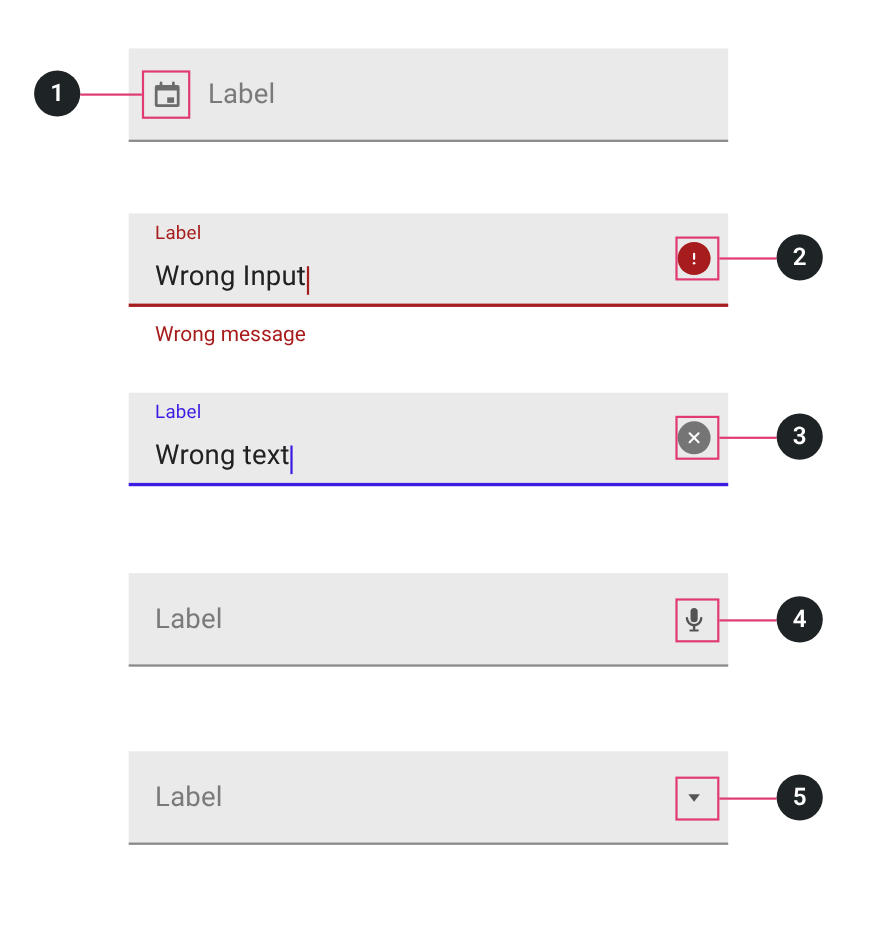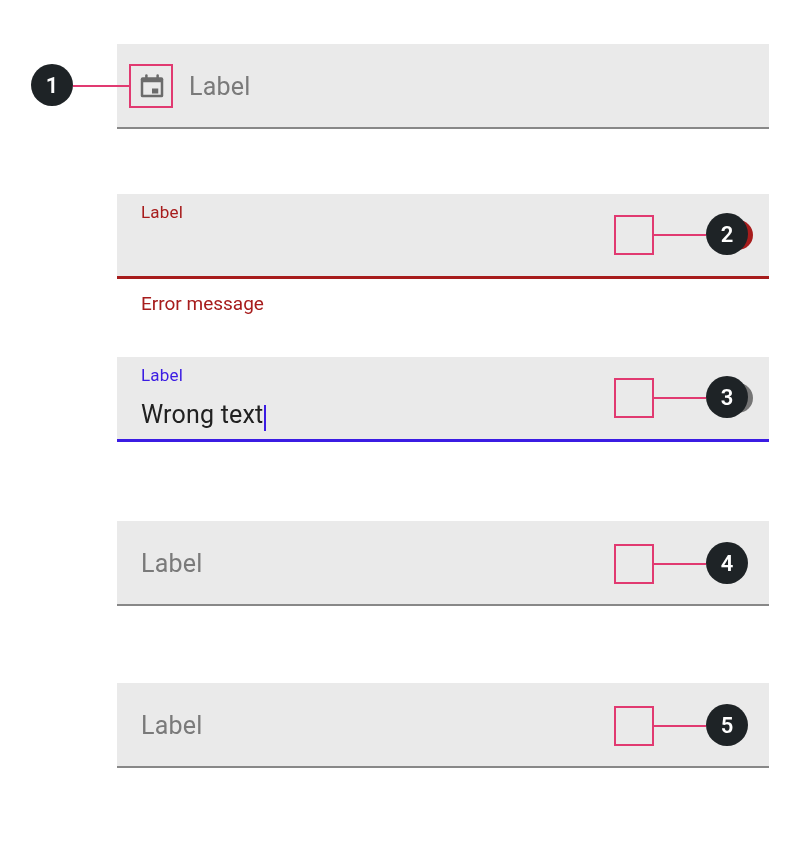--- a/index.html
+++ b/index.html
@@ -24,21 +24,21 @@
     font-family: Roboto, "Helvetica Neue", Arial, sans-serif;
     position: relative;
   }
   .stage {
     position: absolute; inset: 0;
   }
 
   .field {
     position: absolute;
     left: 117px;
-    width: 652px;
+    width: 545px;
     background: var(--field-bg);
     border-bottom: 2px solid var(--underline-default);
   }
   .field .leading {
     position: absolute;
     left: 18px;
     top: 50%; transform: translateY(-50%);
     width: 34px; height: 34px;
     display:flex; align-items:center; justify-content:center;
     color: #5f5f5f;
@@ -140,30 +140,34 @@
     <span class="placeholder-text">Label</span>
   </div>
   <div class="annot-box" style="left:129px; top:64px; width:44px; height:44px;"></div>
   <div class="annot-line" style="left:73px; top:85px; width:56px;"></div>
   <div class="annot-badge" style="left:31px; top:64px;">
       <span>1</span>
     </div>
 
   <div class="field error no-leading" style="top:194px; height:85px;">
     <span class="floating-label">Label</span>
+    <span class="input-text">
+      <span>Wrong Input</span>
+        <span class="caret"></span>
+    </span>
     <span class="trailing">
       <span class="circle-icon error-bang">
         <svg width="16" height="16" viewBox="0 0 24 24">
             <rect x="10.5" y="4" width="3" height="10" rx="1.5" fill="#fff"></rect>
             <circle cx="12" cy="18.5" r="1.8" fill="#fff"></circle>
           </svg>
       </span>
     </span>
   </div>
-  <div class="helper-text" style="top:292px;">Error message</div>
+  <div class="helper-text" style="top:292px;">Wrong message</div>
   <div class="annot-box" style="left:614px; top:215px; width:40px; height:40px;"></div>
   <div class="annot-line" style="left:654px; top:234px; width:52px;"></div>
   <div class="annot-badge" style="left:706px; top:213px;">
       <span>2</span>
     </div>
 
   <div class="field focus no-leading" style="top:357px; height:85px;">
     <span class="floating-label">Label</span>
     <span class="input-text">
       <span>Wrong text</span>

